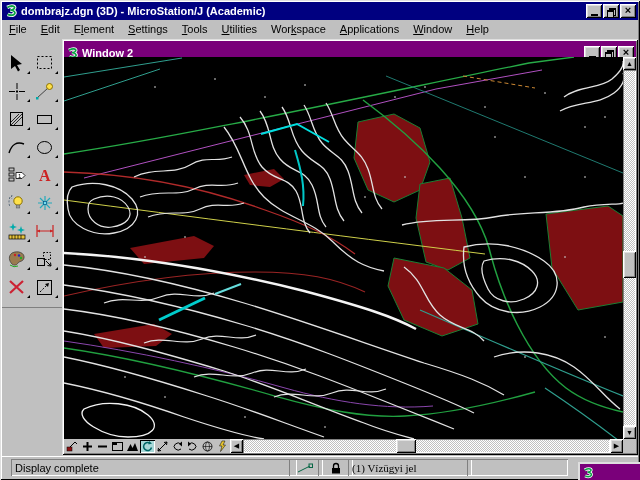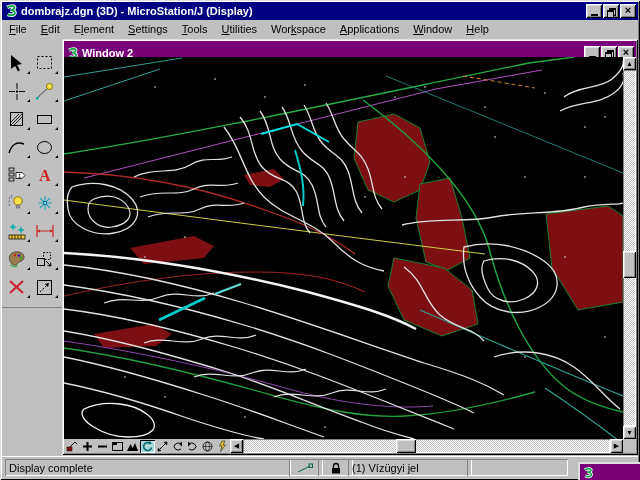--- a/index.html
+++ b/index.html
@@ -57,21 +57,21 @@
 </head>
 <body>
 
 <div class="screen">
 
   <div class="titlebar" style="background: rgb(0, 0, 128);">
     <svg width="14" height="14" viewBox="0 0 13 13">
       <path d="M3,3.2 C8,0.5 11.5,2.5 9,4.6 C7.5,5.8 6,5.6 6,5.6 C6,5.6 8.2,5.6 9.4,6.8 C11.8,9 8,11.8 3.4,9.6" stroke="#ffffff" stroke-width="3.4" fill="none"></path>
       <path d="M3,3.2 C8,0.5 11.5,2.5 9,4.6 C7.5,5.8 6,5.6 6,5.6 C6,5.6 8.2,5.6 9.4,6.8 C11.8,9 8,11.8 3.4,9.6" stroke="#0aa244" stroke-width="1.7" fill="none"></path>
     </svg>
-    <span class="ttext">dombrajz.dgn (3D) - MicroStation/J (Display)</span>
+    <span class="ttext">dombrajz.dgn (3D) - MicroStation/J (Academic)</span>
     <span class="winbtns">
       <span class="wbtn btn95">
           <span class="glyph-min"></span>
         </span>
       <span class="wbtn btn95">
           <span class="glyph-rest">
             <span class="r1"></span>
             <span class="r2"></span>
           </span>
         </span>
@@ -374,36 +374,36 @@
           <span class="sarrow btn95" style="left:0;top:0;height:14px;">◀</span>
           <div class="hthumb btn95" style="left: 166px;"></div>
           <span class="sarrow btn95" style="right:0;top:0;height:14px;">▶</span>
         </div>
       </div>
       <div class="corner"></div>
     </div>
   </div>
 
   <div class="statusbar">
-    <div class="sfield sunken95" style="left:3px;width:278px;text-align:right;">
+    <div class="sfield sunken95" style="left:9px;width:278px;text-align:right;">
       <span>Display complete</span>
     </div>
     <div class="sfield sunken95" style="left:287px;width:26px;justify-content:center;">
       <svg width="20" height="12" viewBox="0 0 20 12">
         <path d="M2,10 L14,4" stroke="#066644" fill="none"></path>
         <rect x="13" y="2" width="3.5" height="3.5" fill="none" stroke="#066644"></rect>
       </svg>
     </div>
     <div class="sfield sunken95" style="left:316px;width:27px;justify-content:center;">
       <svg width="12" height="12" viewBox="0 0 12 12">
         <path d="M3.5,6 V4 a2.5,2.5 0 0 1 5,0 V6" fill="none" stroke="#000" stroke-width="1.3"></path>
         <rect x="2" y="6" width="8" height="5.5" fill="#000"></rect>
       </svg>
     </div>
-    <div class="sfield sunken95" style="left:346px;width:116px;">
+    <div class="sfield sunken95" style="left:346px;width:116px;font-family:Liberation Serif, serif;">
       <span>(1) Vízügyi jel</span>
     </div>
     <div class="sfield sunken95" style="left:465px;width:93px;"></div>
   </div>
 
   <div class="bgwin" style="background: rgb(122, 0, 122);">
     <svg width="12" height="12" viewBox="0 0 13 13">
       <path d="M3,3.2 C8,0.5 11.5,2.5 9,4.6 C7.5,5.8 6,5.6 6,5.6 C6,5.6 8.2,5.6 9.4,6.8 C11.8,9 8,11.8 3.4,9.6" stroke="#ffffff" stroke-width="3.4" fill="none"></path>
       <path d="M3,3.2 C8,0.5 11.5,2.5 9,4.6 C7.5,5.8 6,5.6 6,5.6 C6,5.6 8.2,5.6 9.4,6.8 C11.8,9 8,11.8 3.4,9.6" stroke="#0aa244" stroke-width="1.7" fill="none"></path>
     </svg>

